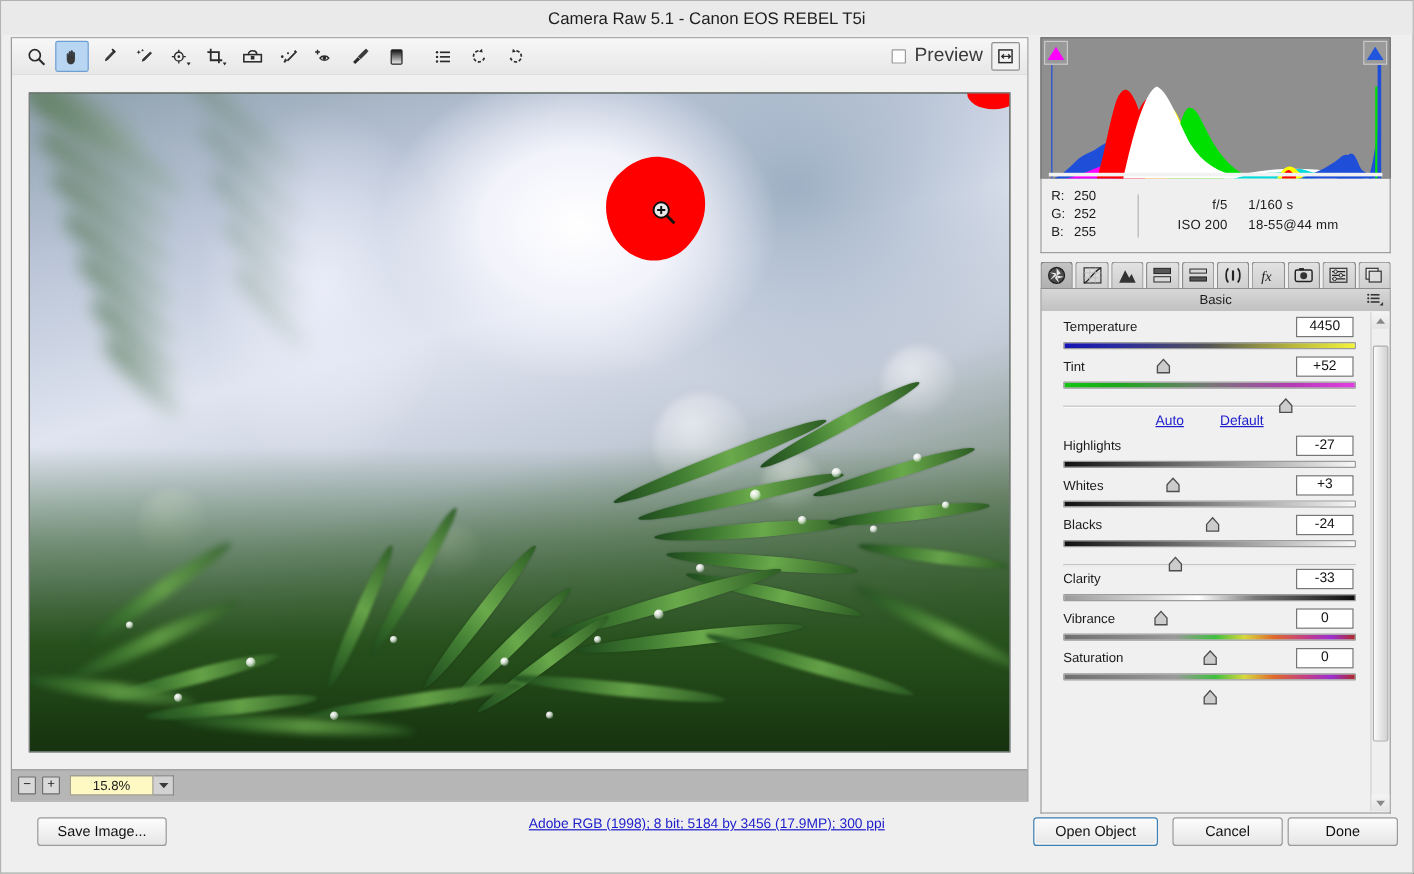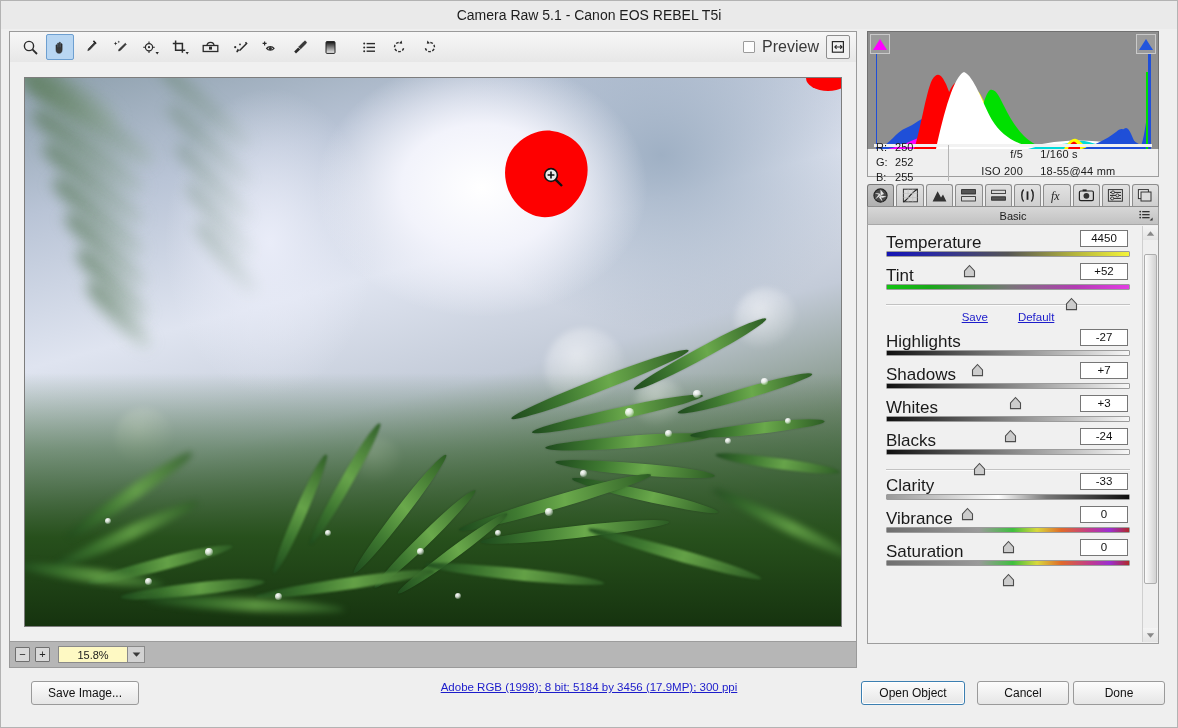--- a/index.html
+++ b/index.html
@@ -146,21 +146,21 @@
   .hist-svg{position:absolute;left:0;top:0;}
   .clipbox{
     position:absolute;top:2px;width:20px;height:20px;
     border:1px solid #c9c9c9;background:#9a9a9a;box-sizing:border-box;
     display:flex;align-items:center;justify-content:center;
   }
   .clipbox.sh{left:2px;}
   .clipbox.hl{right:2px;}
   .tri{width:0;height:0;border-left:7px solid transparent;border-right:7px solid transparent;}
   .infobar{
-    position:relative;width:292px;height:28px;margin-left:2px;margin-top:-1px;
+    position:relative;width:292px;height:62px;margin-left:2px;margin-top:-1px;
     background:#efefef;border:1px solid #9d9d9d;border-top:none;box-sizing:border-box;
     display:flex;align-items:center;font-size:11px;color:#1b1b1b;
   }
   .rgbcol{width:72px;padding-left:8px;line-height:15px;}
   .rgbrow span.k{display:inline-block;width:16px;}
   .vline{width:1px;height:36px;background:#b4b4b4;}
   .expocol{flex:1;padding-left:18px;line-height:17px;}
   .expocol .r1{letter-spacing:.2px;}
   .panel-tabs{
     width:292px;height:26px;margin-left:2px;margin-top:4px;
@@ -185,21 +185,21 @@
     font-size:11px;color:#1b1b1b;box-sizing:border-box;
   }
   .panel-menu{position:absolute;right:5px;top:3px;}
   .panel-body{
     position:relative;width:292px;height:419px;margin-left:2px;
     background:#f0f0f0;border:1px solid #9d9d9d;border-top:none;box-sizing:border-box;
     overflow:hidden;
   }
   .sliders{position:absolute;left:0;top:0;width:272px;padding:8px 0 0 18px;box-sizing:border-box;}
   .srow{margin-bottom:2px;position:relative;height:31px;}
-  .srow .lab{position:absolute;left:0;top:0;font-size:17px;color:#1a1a1a;}
+  .srow .lab{position:absolute;left:0;top:0;font-size:11px;color:#1a1a1a;}
   .srow .val{
     position:absolute;right:12px;top:-3px;width:48px;height:17px;
     background:#fff;border:1px solid #767676;box-sizing:border-box;
     font-size:11.5px;color:#111;text-align:center;line-height:15px;
   }
   .track{
     position:absolute;left:0;top:18px;width:244px;height:6px;
     border:1px solid #9c9c9c;box-sizing:border-box;border-radius:1px;
   }
   .t-temp{background:linear-gradient(90deg,#1414b4,#2a2aa0 18%,#555 50%,#b5b53c 78%,#f4f43a);}
@@ -666,49 +666,38 @@
                 <svg width="17" height="15" viewBox="0 0 17 15">
                     <path d="M8.5 1.5L13.5 7v5.6h-10V7z" fill="#cccccc" stroke="#4d4d4d" stroke-width="1.1"></path>
                   </svg>
               </div>
             </div>
           </div>
 
           <div class="divider"></div>
 
           <div class="autorow">
-            <a>Save</a>
+            <a>Auto</a>
             <a>Default</a>
           </div>
 
 
 
           <div class="srow">
             <div class="lab">Highlights</div>
             <div class="val">-27</div>
             <div class="track t-gray">
               <div class="thumb" style="left:37%;">
                 <svg width="17" height="15" viewBox="0 0 17 15">
                     <path d="M8.5 1.5L13.5 7v5.6h-10V7z" fill="#cccccc" stroke="#4d4d4d" stroke-width="1.1"></path>
                   </svg>
               </div>
             </div>
           </div>
 
-          <div class="srow">
-            <div class="lab">Shadows</div>
-            <div class="val">+7</div>
-            <div class="track t-gray">
-              <div class="thumb" style="left:53%;">
-                <svg width="17" height="15" viewBox="0 0 17 15">
-                    <path d="M8.5 1.5L13.5 7v5.6h-10V7z" fill="#cccccc" stroke="#4d4d4d" stroke-width="1.1"></path>
-                  </svg>
-              </div>
-            </div>
-          </div>
 
           <div class="srow">
             <div class="lab">Whites</div>
             <div class="val">+3</div>
             <div class="track t-gray">
               <div class="thumb" style="left:51%;">
                 <svg width="17" height="15" viewBox="0 0 17 15">
                     <path d="M8.5 1.5L13.5 7v5.6h-10V7z" fill="#cccccc" stroke="#4d4d4d" stroke-width="1.1"></path>
                   </svg>
               </div>

